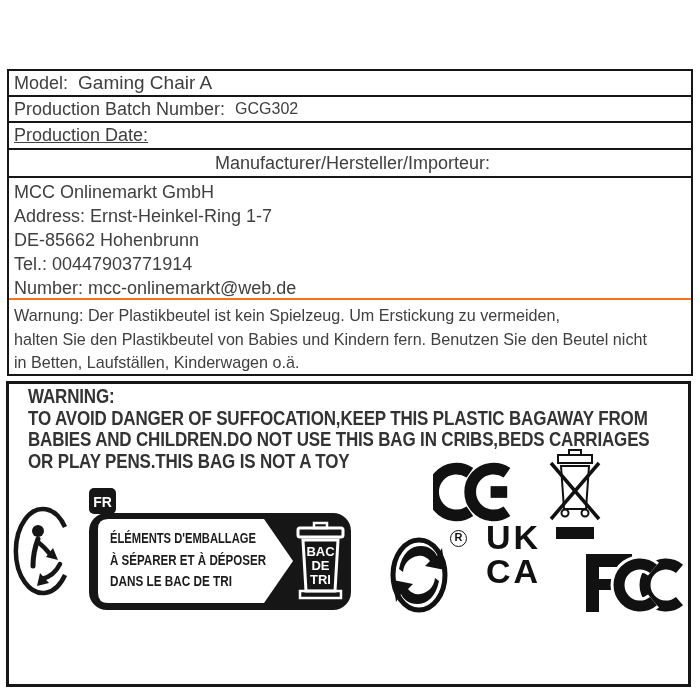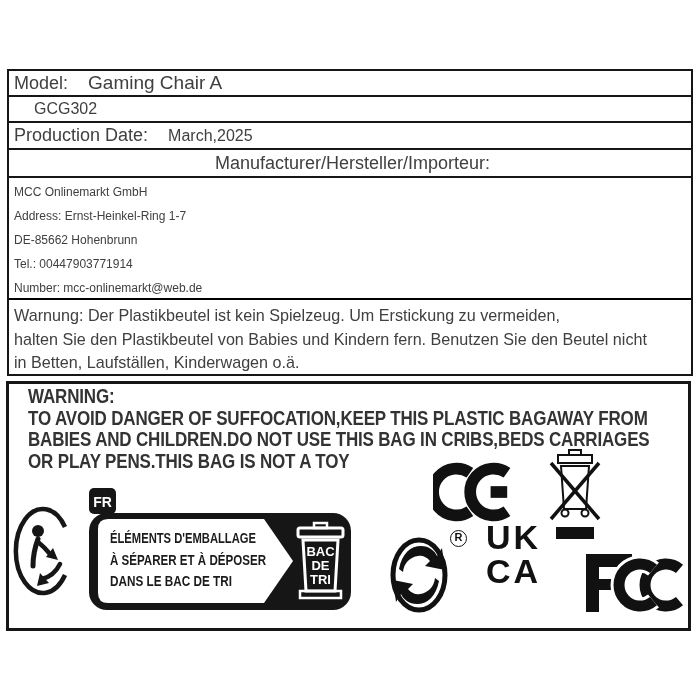--- a/index.html
+++ b/index.html
@@ -6,31 +6,31 @@
     font-family:"Liberation Sans",sans-serif;-webkit-font-smoothing:antialiased;}
   .stage{position:relative;width:700px;height:700px;background:#fff;}
 
   
   .infotable{position:absolute;left:7px;top:69px;width:686px;border:2px solid #161616;
     box-sizing:border-box;color:#404040;}
   .trow{box-sizing:border-box;border-bottom:2px solid #161616;display:flex;align-items:center;
     padding-left:5px;font-size:18px;white-space:nowrap;}
   .trow.r0{height:26px;}
   .trow.r1{height:26px;}
-  .trow.r2{height:27px;}
+  .trow.r2{height:27px;text-decoration:underline;}
   .trow.r3{height:28px;justify-content:center;}
-  .tvalue{margin-left:20px;font-size:19px;}
+  .tvalue{margin-left:10px;font-size:19px;}
   .tvalue.v-lg{font-size:16px;}
-  .cell-mfr{box-sizing:border-box;height:122px;border-bottom:2px solid #000000;
-    padding:2px 0 0 5px;font-size:12px;line-height:24px;}
+  .cell-mfr{box-sizing:border-box;height:122px;border-bottom:2px solid #f97316;
+    padding:2px 0 0 5px;font-size:18px;line-height:24px;}
   .cell-warn-de{box-sizing:border-box;height:74px;padding:4px 0 0 5px;font-size:17px;line-height:23.5px;}
   .cell-warn-de .dl{transform:scaleX(0.95);transform-origin:left center;white-space:nowrap;}
 
   
-  .warnbox{position:absolute;left:6px;top:381px;width:685px;height:250px;border:3px solid #161616;
+  .warnbox{position:absolute;left:6px;top:381px;width:685px;height:306px;border:3px solid #161616;
     box-sizing:border-box;}
   .warn-en{position:absolute;left:19px;top:2px;color:#333;font-weight:bold;}
   .warn-en .wl{font-size:20px;line-height:21.5px;white-space:nowrap;letter-spacing:-0.2px;
     transform:scaleX(0.85);transform-origin:left center;}
 
   .mark{position:absolute;}
   .ukca{left:477px;top:136px;color:#111;font-weight:bold;font-size:34px;line-height:34px;
     letter-spacing:3px;}
   .regmark{left:441px;top:146px;width:17px;height:17px;border:1.6px solid #111;border-radius:50%;
     box-sizing:border-box;color:#111;font-size:11px;font-weight:bold;text-align:center;line-height:13.5px;}
@@ -39,25 +39,25 @@
 <body>
 
 <div class="stage">
 
   <div class="infotable">
     <div class="trow r0">
       <span>Model:</span>
       <span class="tvalue">Gaming Chair A</span>
     </div>
     <div class="trow r1">
+      <span>Production Batch Number:</span>
       <span class="tvalue v-lg">GCG302</span>
     </div>
     <div class="trow r2">
       <span>Production Date:</span>
-      <span class="tvalue v-lg">March,2025</span>
     </div>
     <div class="trow r3">
       <span>Manufacturer/Hersteller/Importeur:</span>
     </div>
     <div class="cell-mfr">
       <div>MCC Onlinemarkt GmbH</div>
       <div>Address: Ernst-Heinkel-Ring 1-7</div>
       <div>DE-85662 Hohenbrunn</div>
       <div>Tel.: 00447903771914</div>
       <div>Number: mcc-onlinemarkt@web.de</div>

